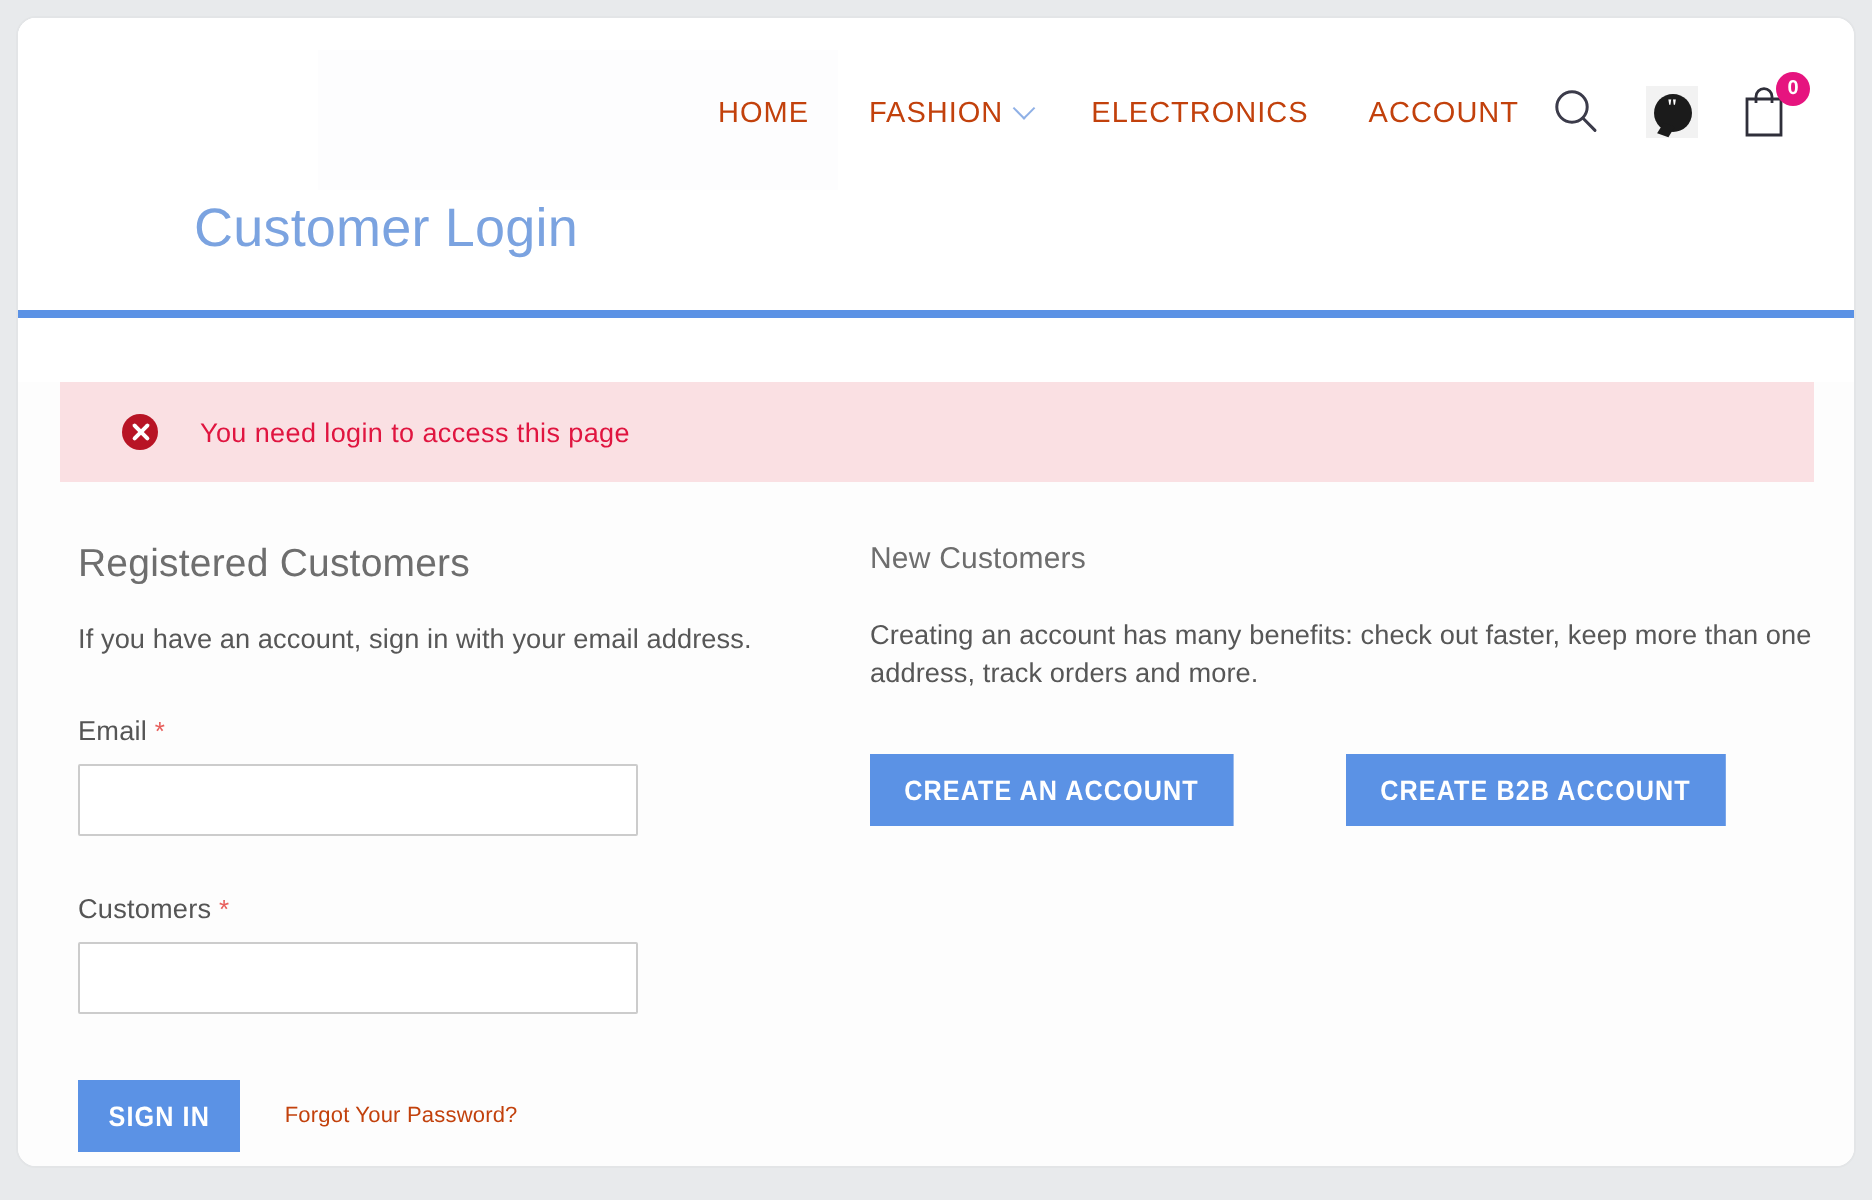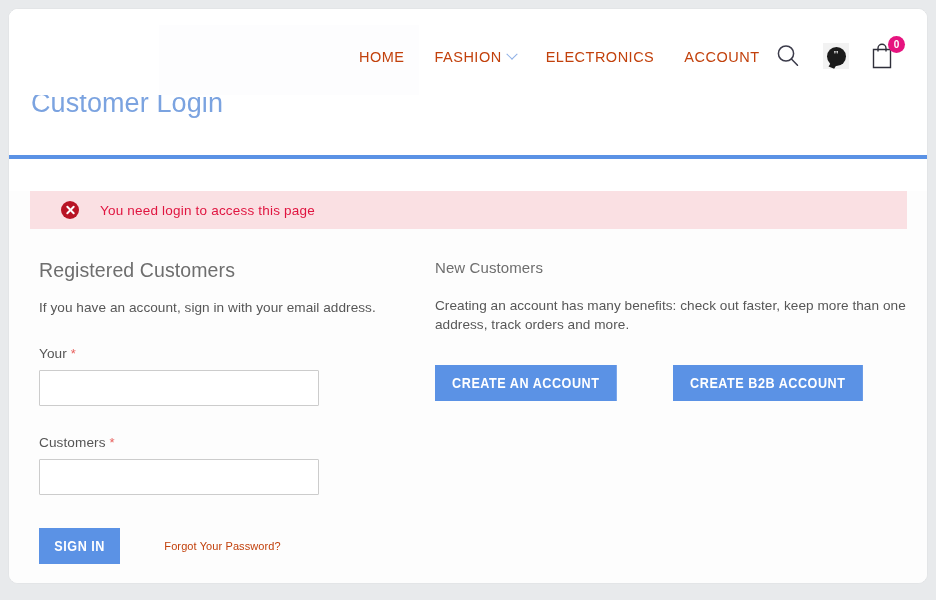--- a/index.html
+++ b/index.html
@@ -141,24 +141,25 @@
     color: #ffffff;
     border-radius: 50%;
     font-size: 10px;
     font-weight: bold;
     display: flex; align-items: center; justify-content: center;
     padding: 0 3px;
   }
 
   
   .page-title-wrap {
-    padding: 0 0 0 22px;
+    padding: 0 0 0 40px;
     height: 52px;
     display: flex;
-    align-items: flex-start;
+    align-items: center;
+    margin-left: 48px;
   }
   .page-title {
     font-size: 27px;
     font-weight: normal;
     color: #7ba3e0;
     letter-spacing: 0.1px;
     line-height: 1.1;
   }
 
   .title-rule {
@@ -170,21 +171,21 @@
 
   
   .content {
     padding: 0 21px;
     background: #fdfdfd;
     height: 440px;
   }
 
   .alert-banner {
     margin-top: 32px;
-    height: 38px;
+    height: 50px;
     background: #fae0e3;
     display: flex;
     align-items: center;
     padding-left: 31px;
     gap: 21px;
     width: 877px;
   }
 
   .alert-icon {
     width: 18px; height: 18px;
@@ -256,21 +257,21 @@
     font-size: 13.5px;
     color: #333333;
     font-family: "Liberation Sans", sans-serif;
     outline: none;
   }
 
   .actions-row {
     margin-top: 33px;
     display: flex;
     align-items: center;
-    gap: 35px;
+    gap: 13px;
   }
 
   .btn-primary {
     background: #5b92e5;
     color: #ffffff;
     border: none;
     height: 36px;
     padding: 0 17px;
     font-size: 14px;
     font-weight: bold;
@@ -360,21 +361,21 @@
     </div>
 
     <div class="columns">
 
       <div class="col-left">
         <h2 class="col-heading">Registered Customers</h2>
         <p class="col-sub">If you have an account, sign in with your email address.</p>
 
         <div class="field-group">
           <label class="field-label">
-            <span>Your</span>
+            <span>Email</span>
             <span class="req-star">*</span>
           </label>
           <input class="text-input" type="email" placeholder="" style="">
         </div>
 
         <div class="field-group">
           <label class="field-label">
             <span>Customers</span>
             <span class="req-star">*</span>
           </label>

